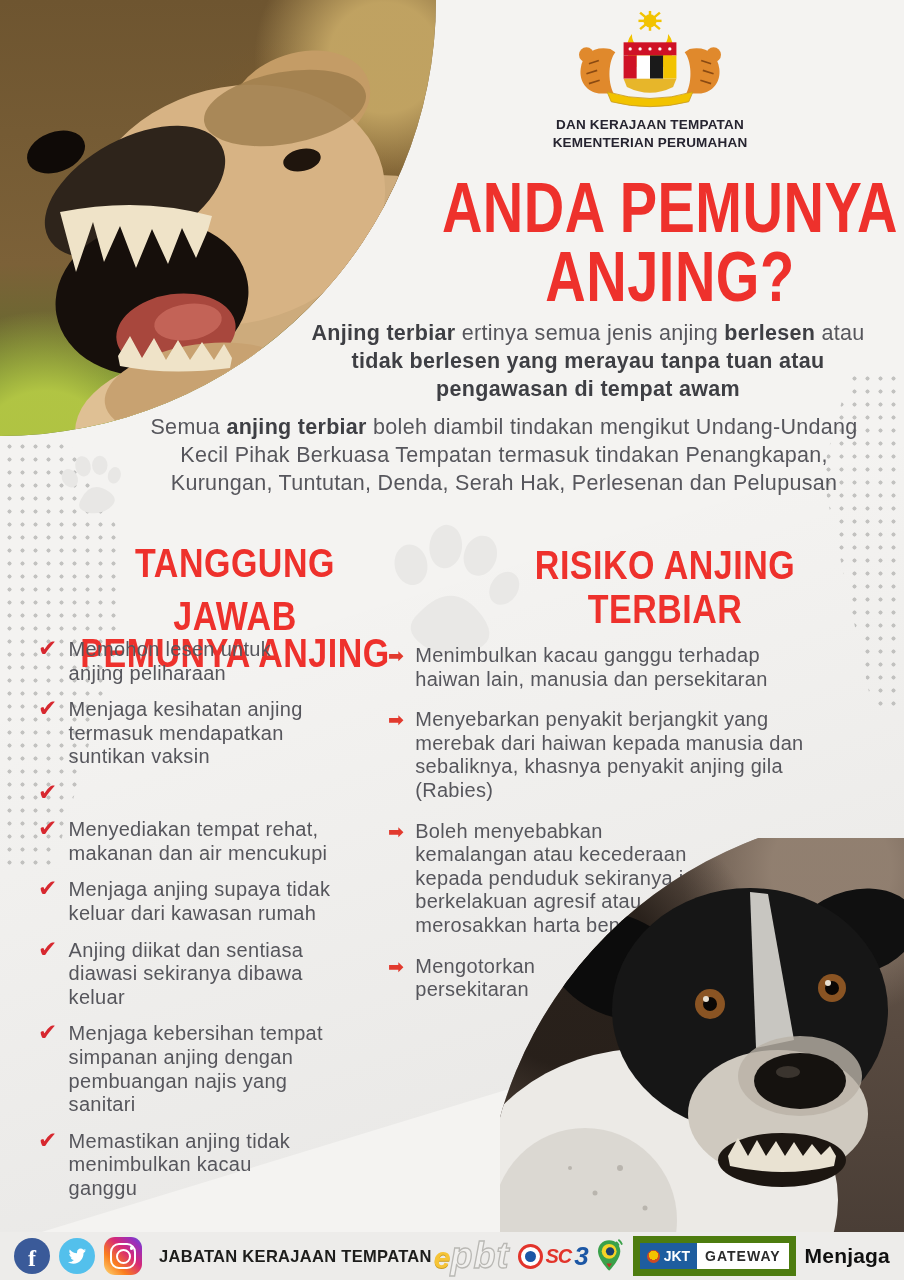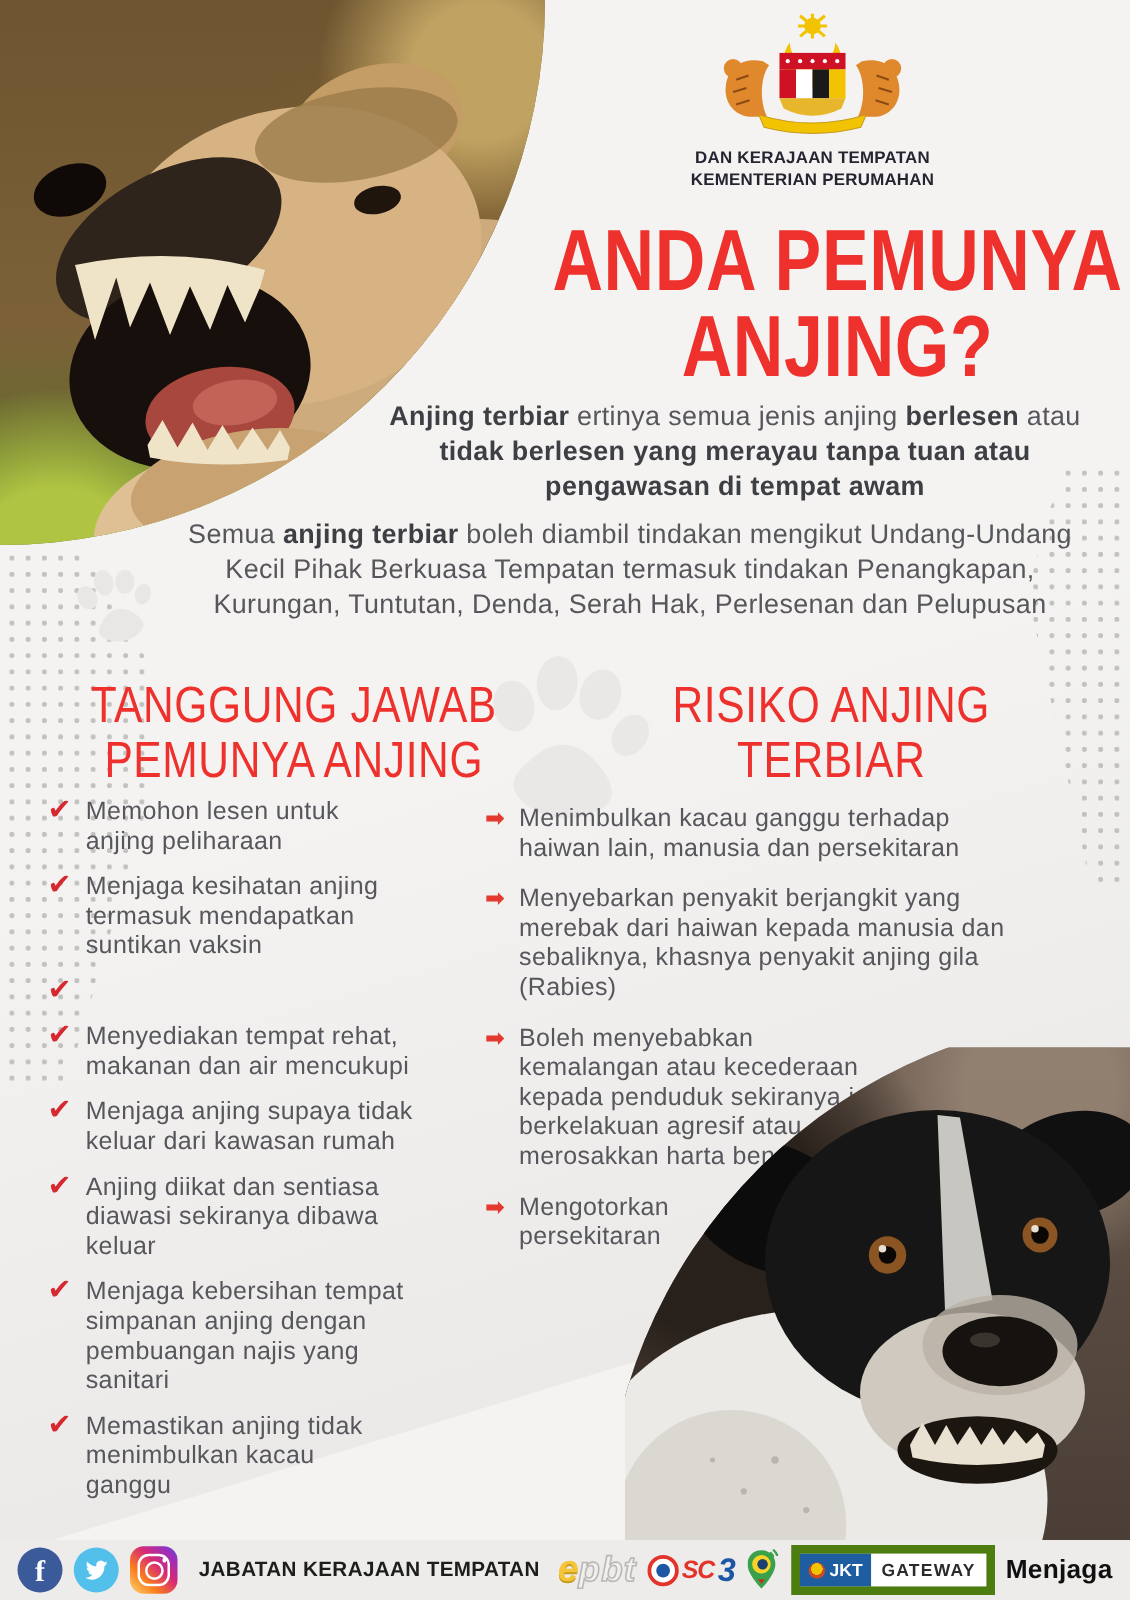--- a/index.html
+++ b/index.html
@@ -52,21 +52,21 @@
     color:var(--accent-red);font-size:56px;font-weight:800;letter-spacing:.5px;}
   .title-line{display:block;transform:scaleY(1.24);transform-origin:50% 20%;line-height:69px;}
   
   .intro{position:absolute;margin:0;text-align:center;color:var(--body-text);
     font-size:21.5px;line-height:1.3;letter-spacing:.3px;}
   .intro .b{font-weight:700;color:var(--bold-text);}
   .intro-1{left:292px;top:320px;width:592px;}
   .intro-2{left:132px;top:414px;width:744px;}
   
   .sec-head{position:absolute;margin:0;text-align:center;color:var(--accent-red);
-    font-size:34px;font-weight:400;letter-spacing:.5px;}
+    font-size:34px;font-weight:700;letter-spacing:.5px;}
   .sec-head span{display:block;transform:scaleY(1.2);transform-origin:50% 20%;line-height:44px;}
   .head-left{left:70px;top:540px;width:330px;}
   .head-right{left:488px;top:540px;width:354px;}
   
   ul.blist{position:absolute;margin:0;padding:0;list-style:none;color:var(--body-text);
     font-size:20px;line-height:1.18;letter-spacing:.3px;}
   ul.blist li{display:flex;align-items:flex-start;gap:11px;}
   .list-left{left:38px;top:638px;width:360px;}
   .list-left li{margin-bottom:13px;}
   .list-right{left:388px;top:644px;width:502px;}
@@ -96,21 +96,21 @@
   .tw{background:var(--tw-blue);}
   .ig{width:38px;height:38px;border-radius:11px;position:relative;
     background:linear-gradient(45deg,#feda75 0%,#fa7e1e 30%,#d62976 60%,#962fbf 85%,#4f5bd5 100%);}
   .ig .frame{position:absolute;inset:6px;border:2.5px solid #fff;border-radius:9px;}
   .ig .lens{position:absolute;left:12px;top:12px;width:11px;height:11px;border:2.5px solid #fff;border-radius:50%;}
   .ig .dot{position:absolute;right:9px;top:9px;width:3.5px;height:3.5px;background:#fff;border-radius:50%;}
   .dept{margin-left:8px;font-size:16.5px;font-weight:800;color:var(--footer-text);letter-spacing:.3px;}
   
   .epbt{display:flex;align-items:baseline;font-style:italic;font-weight:800;}
   .epbt .e{color:var(--epbt-yellow);font-size:30px;text-shadow:0 1px 0 #c79a20;}
-  .epbt .rest{font-size:28px;color:#f1f0ee;-webkit-text-stroke:1.3px #b9b8b4;letter-spacing:1px;}
+  .epbt .rest{font-size:36px;color:#f1f0ee;-webkit-text-stroke:1.3px #b9b8b4;letter-spacing:1px;}
   .osc3{display:flex;align-items:center;gap:2px;font-style:italic;font-weight:900;}
   .osc-badge{width:19px;height:19px;border-radius:50%;border:3px solid var(--osc-red);
     background:#fff;position:relative;}
   .osc-badge::after{content:"";position:absolute;inset:4px;border-radius:50%;background:var(--osc-blue);}
   .osc3 .sc{color:var(--osc-red);font-size:20px;letter-spacing:-1px;}
   .osc3 .three{color:var(--osc-blue);font-size:26px;margin-left:1px;}
   .jktg{display:flex;align-items:stretch;height:26px;border:7px solid #4d7c0f;}
   .jkt-box{background:var(--jkt-blue);color:#fff;display:flex;align-items:center;gap:4px;
     padding:0 7px;font-size:14px;font-weight:800;}
   .jkt-crest{width:13px;height:13px;border-radius:50%;background:radial-gradient(circle at 50% 40%,#f2c300 0 45%,#cf4a22 46% 100%);}

